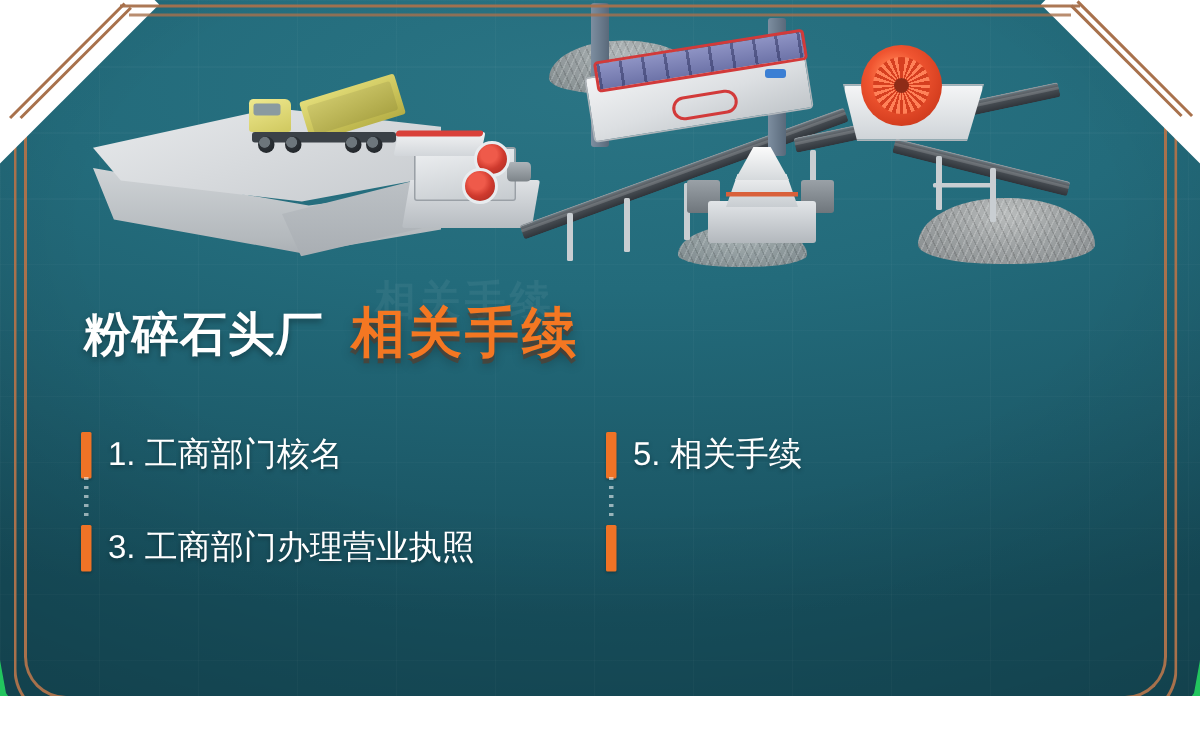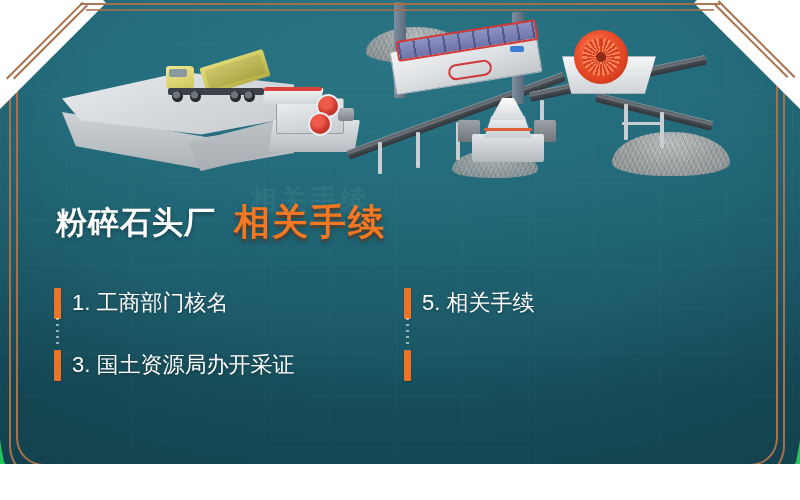--- a/index.html
+++ b/index.html
@@ -324,21 +324,21 @@
 
 
       <div class="item">
         <span class="bar"></span>
         <span class="dots"></span>
         <span class="txt"><span>5.</span>&nbsp;<span>相关手续</span></span>
       </div>
 
       <div class="item">
         <span class="bar"></span>
-        <span class="txt"><span>3.</span>&nbsp;<span>国土资源局办开采证</span></span>
+        <span class="txt"><span>3.</span>&nbsp;<span>工商部门办理营业执照</span></span>
       </div>
 
       <div class="item">
         <span class="bar"></span>
       </div>
     </div>
   </div>
 
   <div class="copper outer"></div>
   <div class="copper inner"></div>

